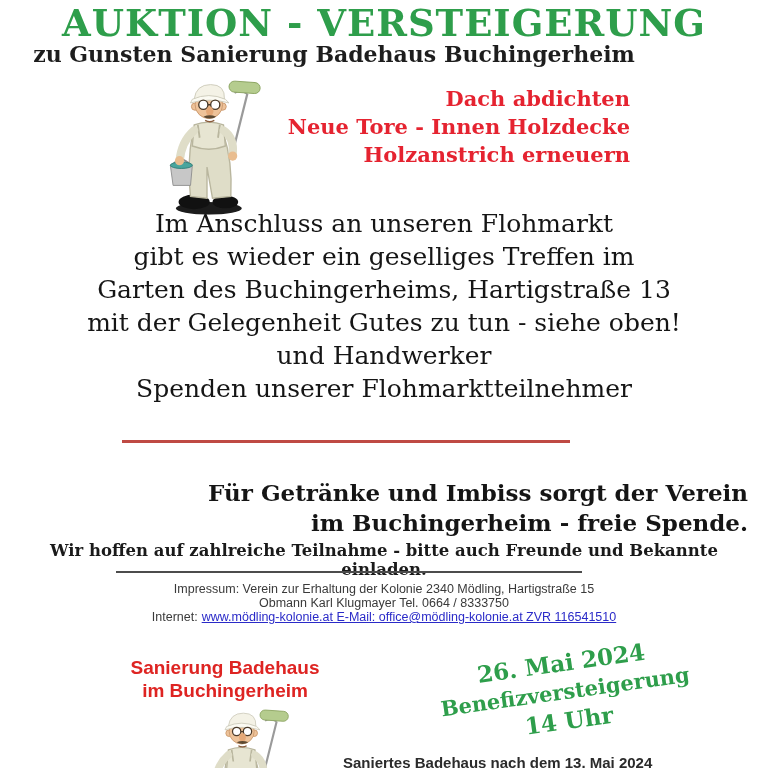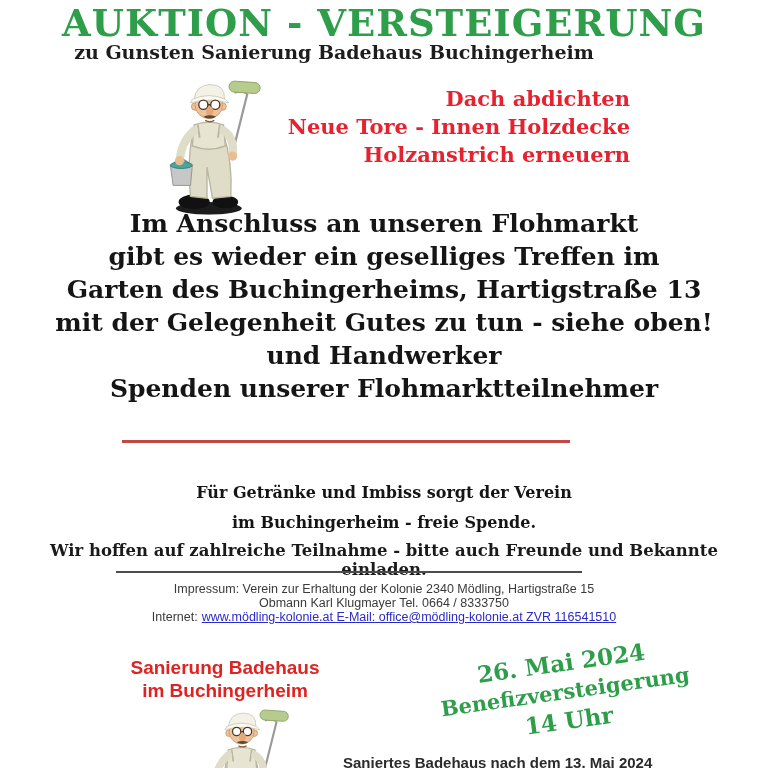--- a/index.html
+++ b/index.html
@@ -17,21 +17,21 @@
     margin:0;
     text-align:center;
     font-size:37px;
     font-weight:bold;
     letter-spacing:1px;
     color:#2e9e4b;
   }
   .subtitle{
     top:41px;left:0;width:668px;
     text-align:center;
-    font-size:19px;
+    font-size:22px;
     font-weight:600;
     color:#1d1d1d;
   }
 
   .figurine{overflow:visible;}
   .figurine-top{left:152px;top:76px;width:110px;height:140px;}
   .figurine-bottom{left:190px;top:706px;width:100px;height:126px;}
   .figurine svg{width:100%;height:100%;}
 
   .worklist{
@@ -41,33 +41,33 @@
     font-size:21px;
     font-weight:600;
     line-height:28px;
   }
 
   .paragraph{
     top:207px;left:20px;width:728px;
     text-align:center;
     color:#151515;
     font-size:25px;
-    font-weight:700;
+    font-weight:400;
     line-height:33px;
   }
 
   .divider{height:3px;}
   .divider-red{top:440px;left:122px;width:448px;background:#bf4a44;}
   .divider-black{top:571px;left:116px;width:466px;height:2px;background:#4c4c4c;}
 
   .drinks{
     top:478px;left:20px;width:728px;
-    text-align:center;
+    text-align:right;
     color:#151515;
-    font-size:16px;
+    font-size:23px;
     font-weight:600;
     line-height:30px;
   }
 
   .appeal{
     top:541px;left:10px;width:748px;
     text-align:center;
     color:#1a1a1a;
     font-size:16.5px;
     font-weight:600;

